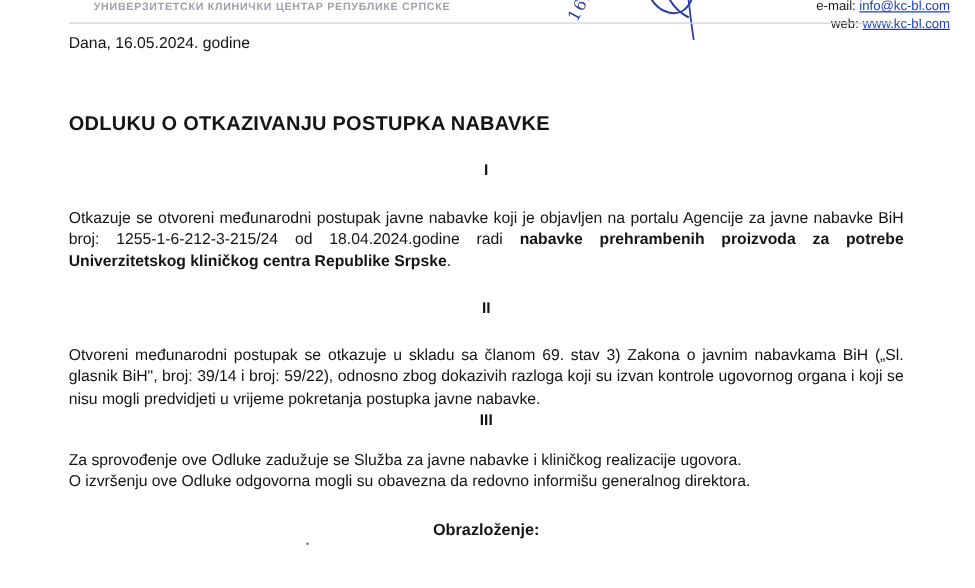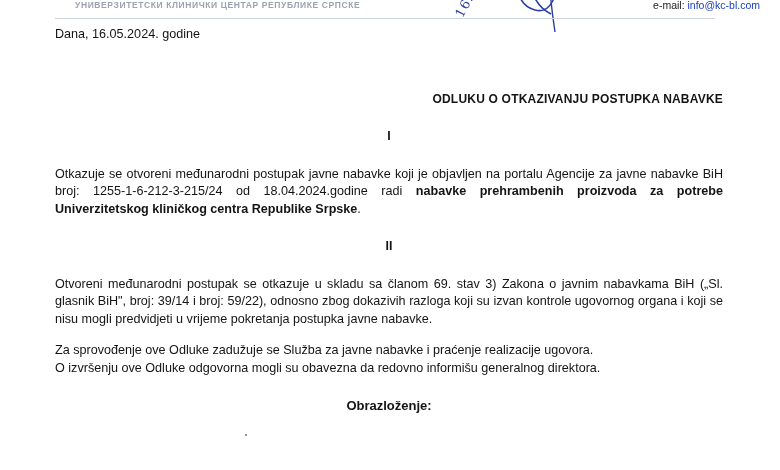--- a/index.html
+++ b/index.html
@@ -47,20 +47,21 @@
     top: -2px;
     right: 20px;
     text-align: right;
     font-size: 10.5px;
     line-height: 14px;
     color: #1a1a1a;
   }
   .lh-contact .lbl { color: #1a1a1a; }
   .lh-contact .lnk {
     color: #1b3fbf;
+    text-decoration: underline;
   }
 
   
   .mark-date {
     position: absolute;
     left: 446px;
     top: -12px;
     font-size: 13px;
     color: #2b3fa0;
     transform: rotate(-62deg);
@@ -99,23 +100,23 @@
   .meta-line { margin: 0 0 1px 0; }
   .gap-sm { height: 14px; }
   .gap-md { height: 20px; }
   .gap-lg { height: 26px; }
 
   p.para {
     margin: 0;
     text-align: justify;
   }
   .title {
-    text-align: right;
-    font-weight: bold;
-    font-size: 12px;
+    text-align: left;
+    font-weight: bold;
+    font-size: 16px;
     letter-spacing: 0.2px;
     margin: 0;
   }
   .roman {
     text-align: center;
     font-weight: bold;
     font-size: 12.4px;
     margin: 0;
   }
   .b { font-weight: bold; }
@@ -141,20 +142,24 @@
 <div class="page">
 
   <div class="letterhead">
     <div class="lh-faint">УНИВЕРЗИТЕТСКИ КЛИНИЧКИ ЦЕНТАР РЕПУБЛИКЕ СРПСКЕ</div>
 
     <div class="lh-contact">
       <div>
         <span class="lbl">e-mail:</span>
         <span class="lnk">info@kc-bl.com</span>
       </div>
+      <div>
+        <span class="lbl">web:</span>
+        <span class="lnk">www.kc-bl.com</span>
+      </div>
     </div>
 
     <div class="mark-date">16.05.</div>
 
     <svg class="mark-sig" viewBox="0 0 120 70">
       <path d="M18 2 C 6 18, 14 40, 30 44 C 46 48, 54 28, 48 14 C 44 4, 34 2, 28 10 C 22 20, 30 40, 46 48" fill="none" stroke="#2b3fa0" stroke-width="1.6"></path>
       <path d="M44 0 C 44 22, 46 40, 50 66" fill="none" stroke="#2b3fa0" stroke-width="1.4"></path>
       <path d="M54 6 C 66 10, 78 4, 86 10" fill="none" stroke="#2b3fa0" stroke-width="1.3"></path>
     </svg>
 
@@ -181,24 +186,25 @@
     <p class="para"><span>Otkazuje se otvoreni međunarodni postupak javne nabavke koji je objavljen na portalu Agencije za javne nabavke BiH broj: 1255-1-6-212-3-215/24 od 18.04.2024.godine radi </span><span class="b">nabavke prehrambenih proizvoda za potrebe Univerzitetskog kliničkog centra Republike Srpske</span><span>.</span></p>
 
     <div class="gap-md"></div>
 
     <p class="roman">II</p>
 
     <div class="gap-md"></div>
 
     <p class="para">Otvoreni međunarodni postupak se otkazuje u skladu sa članom 69. stav 3) Zakona o javnim nabavkama BiH („Sl. glasnik BiH", broj: 39/14 i broj: 59/22), odnosno zbog dokazivih razloga koji su izvan kontrole ugovornog organa i koji se nisu mogli predvidjeti u vrijeme pokretanja postupka javne nabavke.</p>
 
+    <p class="roman">III</p>
 
     <div class="gap-sm"></div>
 
-    <p class="para">Za sprovođenje ove Odluke zadužuje se Služba za javne nabavke i praćenje realizacije ugovora.</p>
+    <p class="para">Za sprovođenje ove Odluke zadužuje se Služba za javne nabavke i kliničkog realizacije ugovora.</p>
     <p class="para">O izvršenju ove Odluke odgovorna mogli su obavezna da redovno informišu generalnog direktora.</p>
 
     <div class="gap-md"></div>
 
     <p class="center-bold">Obrazloženje:</p>
 
   </div>
 
   <div class="dot-artifact"></div>
 </div>

